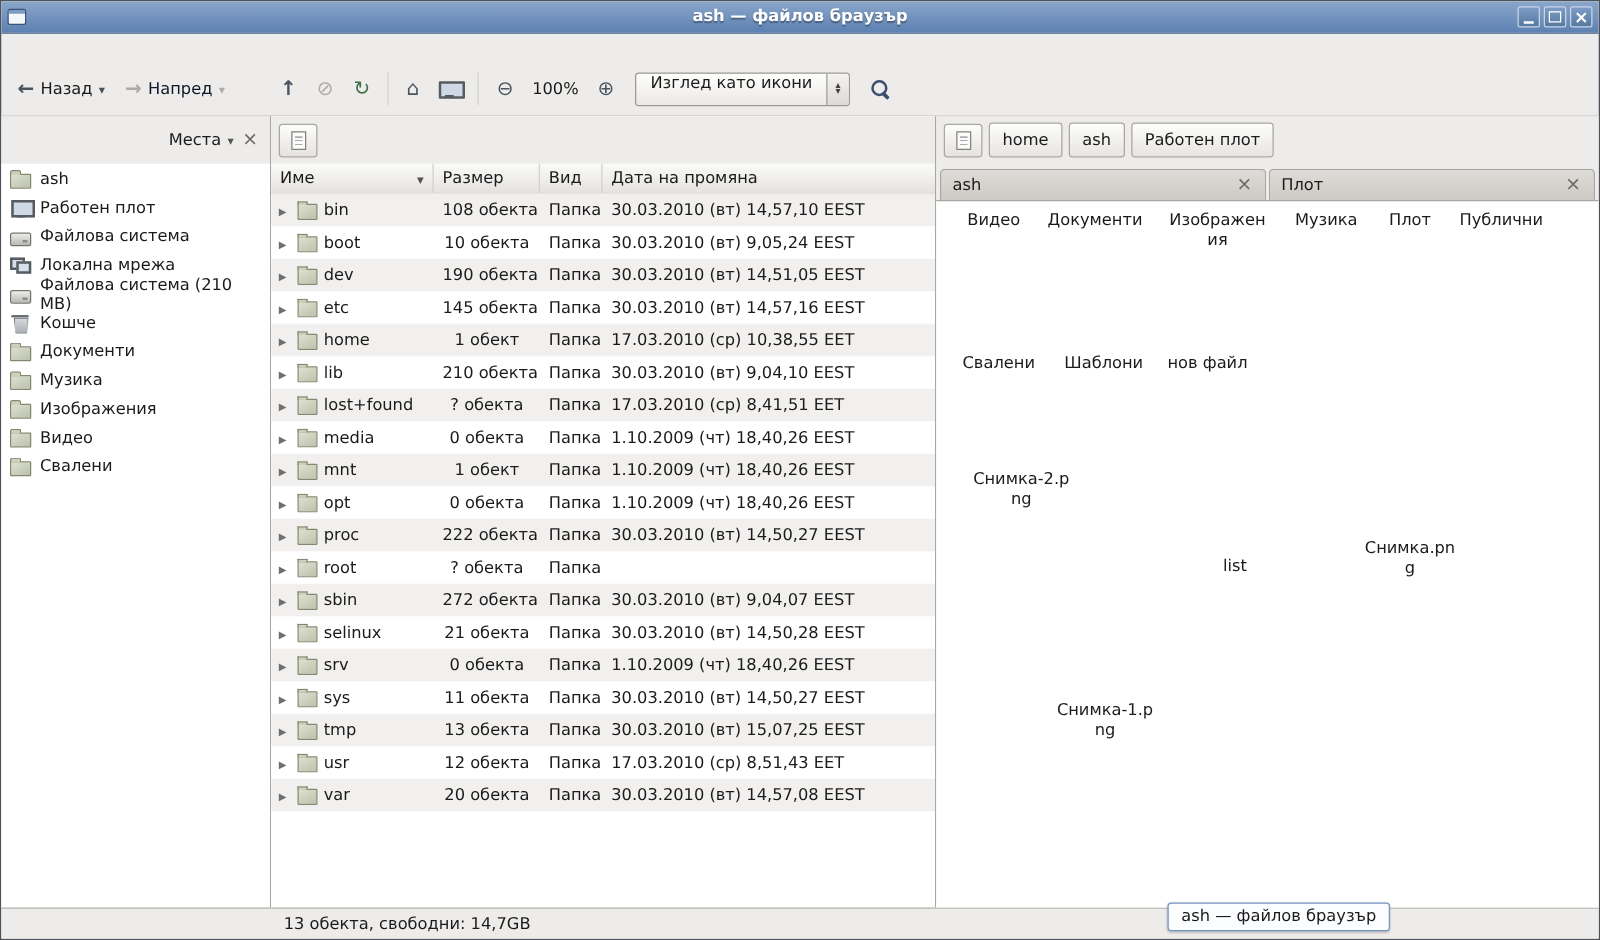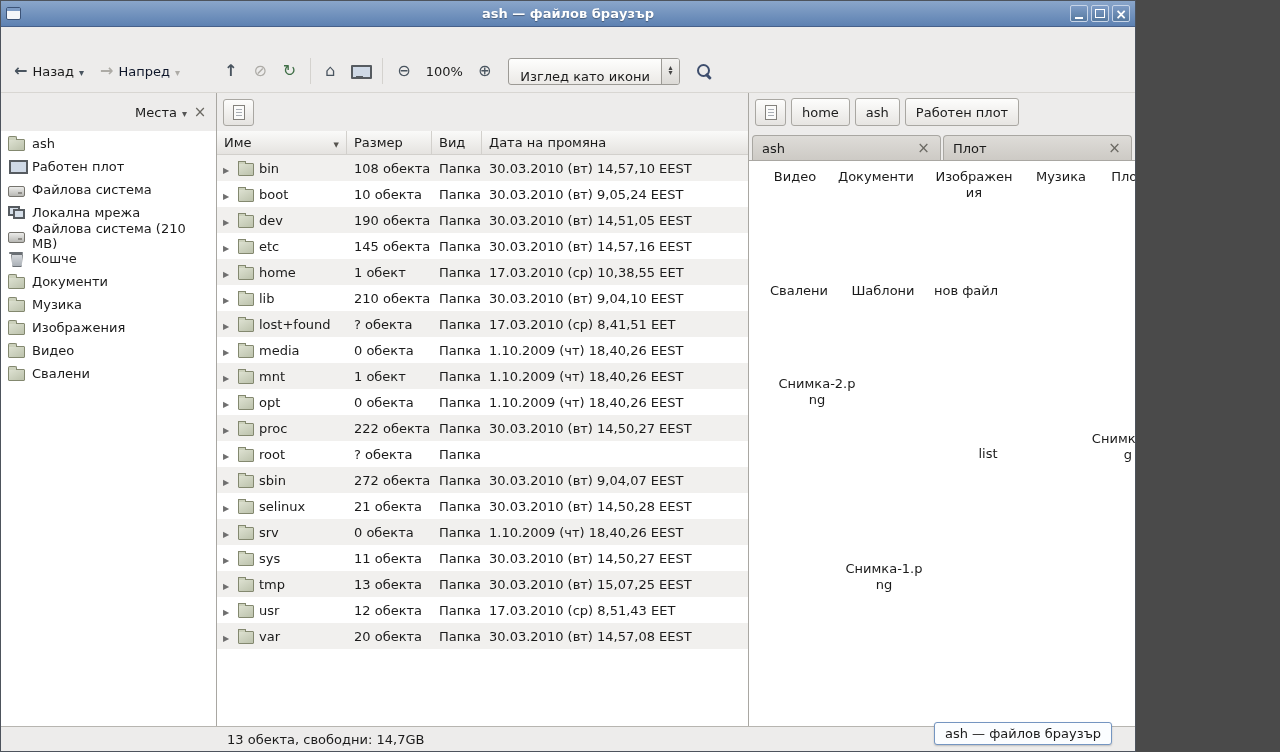--- a/index.html
+++ b/index.html
@@ -1,18 +1,18 @@
 <!DOCTYPE html>
 <html><head>
 <meta charset="utf-8">
 <style>
   *{box-sizing:border-box;margin:0;padding:0;}
   html,body{width:1280px;height:752px;overflow:hidden;}
   body{font-family:"DejaVu Sans","Liberation Sans",sans-serif;font-size:13px;color:#1b1b1b;background:#4a4a4a;}
-  .window{width:1136px;height:752px;display:flex;flex-direction:column;background:#edeceb;border:1px solid #4d535c;position:relative;overflow:hidden;}
+  .window{width:1280px;height:752px;display:flex;flex-direction:column;background:#edeceb;border:1px solid #4d535c;position:relative;overflow:hidden;}
 
   
   .titlebar{flex:0 0 26px;background:linear-gradient(#8aa6ca,#5d81b2);display:flex;align-items:center;padding:0 5px;border-bottom:1px solid #46608a;position:relative;}
   .title-app-icon{width:15px;height:13px;background:#f4f6f9;border:1px solid #3c5377;border-radius:2px;position:relative;}
   .title-app-icon::before{content:"";position:absolute;left:0;right:0;top:0;height:3px;background:#7d9bc4;}
   .title-text{position:absolute;left:0;right:0;text-align:center;color:#fff;font-weight:bold;text-shadow:0 1px 1px rgba(0,0,0,.35);pointer-events:none;}
   .win-buttons{margin-left:auto;display:flex;gap:3px;z-index:2;}
   .win-btn{width:18px;height:17px;border:1px solid #c7d4e7;border-radius:2px;background:linear-gradient(#7e9cc6,#56799f);display:flex;align-items:center;justify-content:center;}
   .wb-min::before{content:"";width:8px;height:2px;background:#fff;margin-top:9px;}
   .wb-max::before{content:"";width:8px;height:7px;border:1px solid #fff;}
@@ -36,21 +36,21 @@
   .g-home::before{content:"⌂";}
   .g-zoomout::before{content:"⊖";}
   .g-zoomin::before{content:"⊕";}
   .caret::before{content:"▾";font-size:10px;color:#49545f;}
   .disabled .caret::before{color:#adaba6;}
   .mini-monitor{width:17px;height:13px;position:relative;}
   .mini-monitor::before{content:"";position:absolute;left:0;top:0;width:17px;height:10px;border:2px solid #565b60;background:#cfd9e6;border-radius:1px;}
   .mini-monitor::after{content:"";position:absolute;left:5px;bottom:0;width:7px;height:2px;background:#565b60;}
   .tsep{width:1px;height:26px;background:#d4d2ce;margin:0 5px;}
   .zoom-label{padding:0 6px;}
-  .combo{display:flex;align-items:flex-end;height:27px;border:1px solid #9c9a95;border-radius:3px;background:linear-gradient(#fefefd,#ebe9e6);margin:0 8px;overflow:hidden;}
+  .combo{display:flex;align-items:flex-start;height:27px;border:1px solid #9c9a95;border-radius:3px;background:linear-gradient(#fefefd,#ebe9e6);margin:0 8px;overflow:hidden;}
   .combo-value{padding:0 11px;min-width:140px;}
   .combo-stepper{width:18px;height:100%;border-left:1px solid #9c9a95;background:linear-gradient(#f4f3f1,#dcdad6);display:flex;flex-direction:column;align-items:center;justify-content:center;line-height:.6;}
   .combo-stepper::before{content:"▴";font-size:8px;color:#444;}
   .combo-stepper::after{content:"▾";font-size:8px;color:#444;}
   .mag{width:15px;height:15px;position:relative;}
   .mag::before{content:"";position:absolute;left:0;top:0;width:9px;height:9px;border:2px solid #3e4e6d;border-radius:50%;}
   .mag::after{content:"";position:absolute;right:0;bottom:1px;width:7px;height:2.5px;background:#3e4e6d;transform:rotate(45deg);border-radius:1px;}
 
   
   .main{flex:1;display:flex;min-height:0;}
@@ -87,21 +87,21 @@
   .col-size{width:85px;}
   .col-type{width:50px;}
   .col-date{flex:1;border-right:none;}
   .sort-arrow{margin-left:auto;}
   .sort-arrow::before{content:"▼";font-size:7px;color:#55534e;}
   .rows{flex:1;display:flex;flex-direction:column;overflow:hidden;background:#fff;}
   .rows > div:nth-of-type(odd){background:#f1f0ee;}
   .row{flex:0 0 26px;display:flex;align-items:center;}
   .cell{padding:0 7px;white-space:pre;overflow:hidden;}
   .cell-name{width:130px;display:flex;align-items:center;gap:5px;padding-left:6px;}
-  .cell-size{width:85px;text-align:left;}
+  .cell-size{width:85px;text-align:center;}
   .cell-type{width:50px;}
   .cell-date{flex:1;}
   .expander{width:10px;flex:0 0 auto;}
   .expander::before{content:"▶";font-size:8px;color:#6f6f6f;}
   .row-folder{width:16px;height:13px;position:relative;flex:0 0 auto;background:linear-gradient(150deg,#dde1d1,#bcc2ac);border:1px solid #83886f;border-radius:1px;margin-top:2px;}
   .row-folder::before{content:"";position:absolute;top:-3px;left:-1px;width:6px;height:2px;background:#ccd1bc;border:1px solid #83886f;border-bottom:none;}
 
   
   .rightpane{flex:1;display:flex;flex-direction:column;min-width:0;min-height:0;background:#edeceb;}
   .crumbbar{flex:0 0 38px;display:flex;align-items:center;gap:5px;padding:0 6px;}

